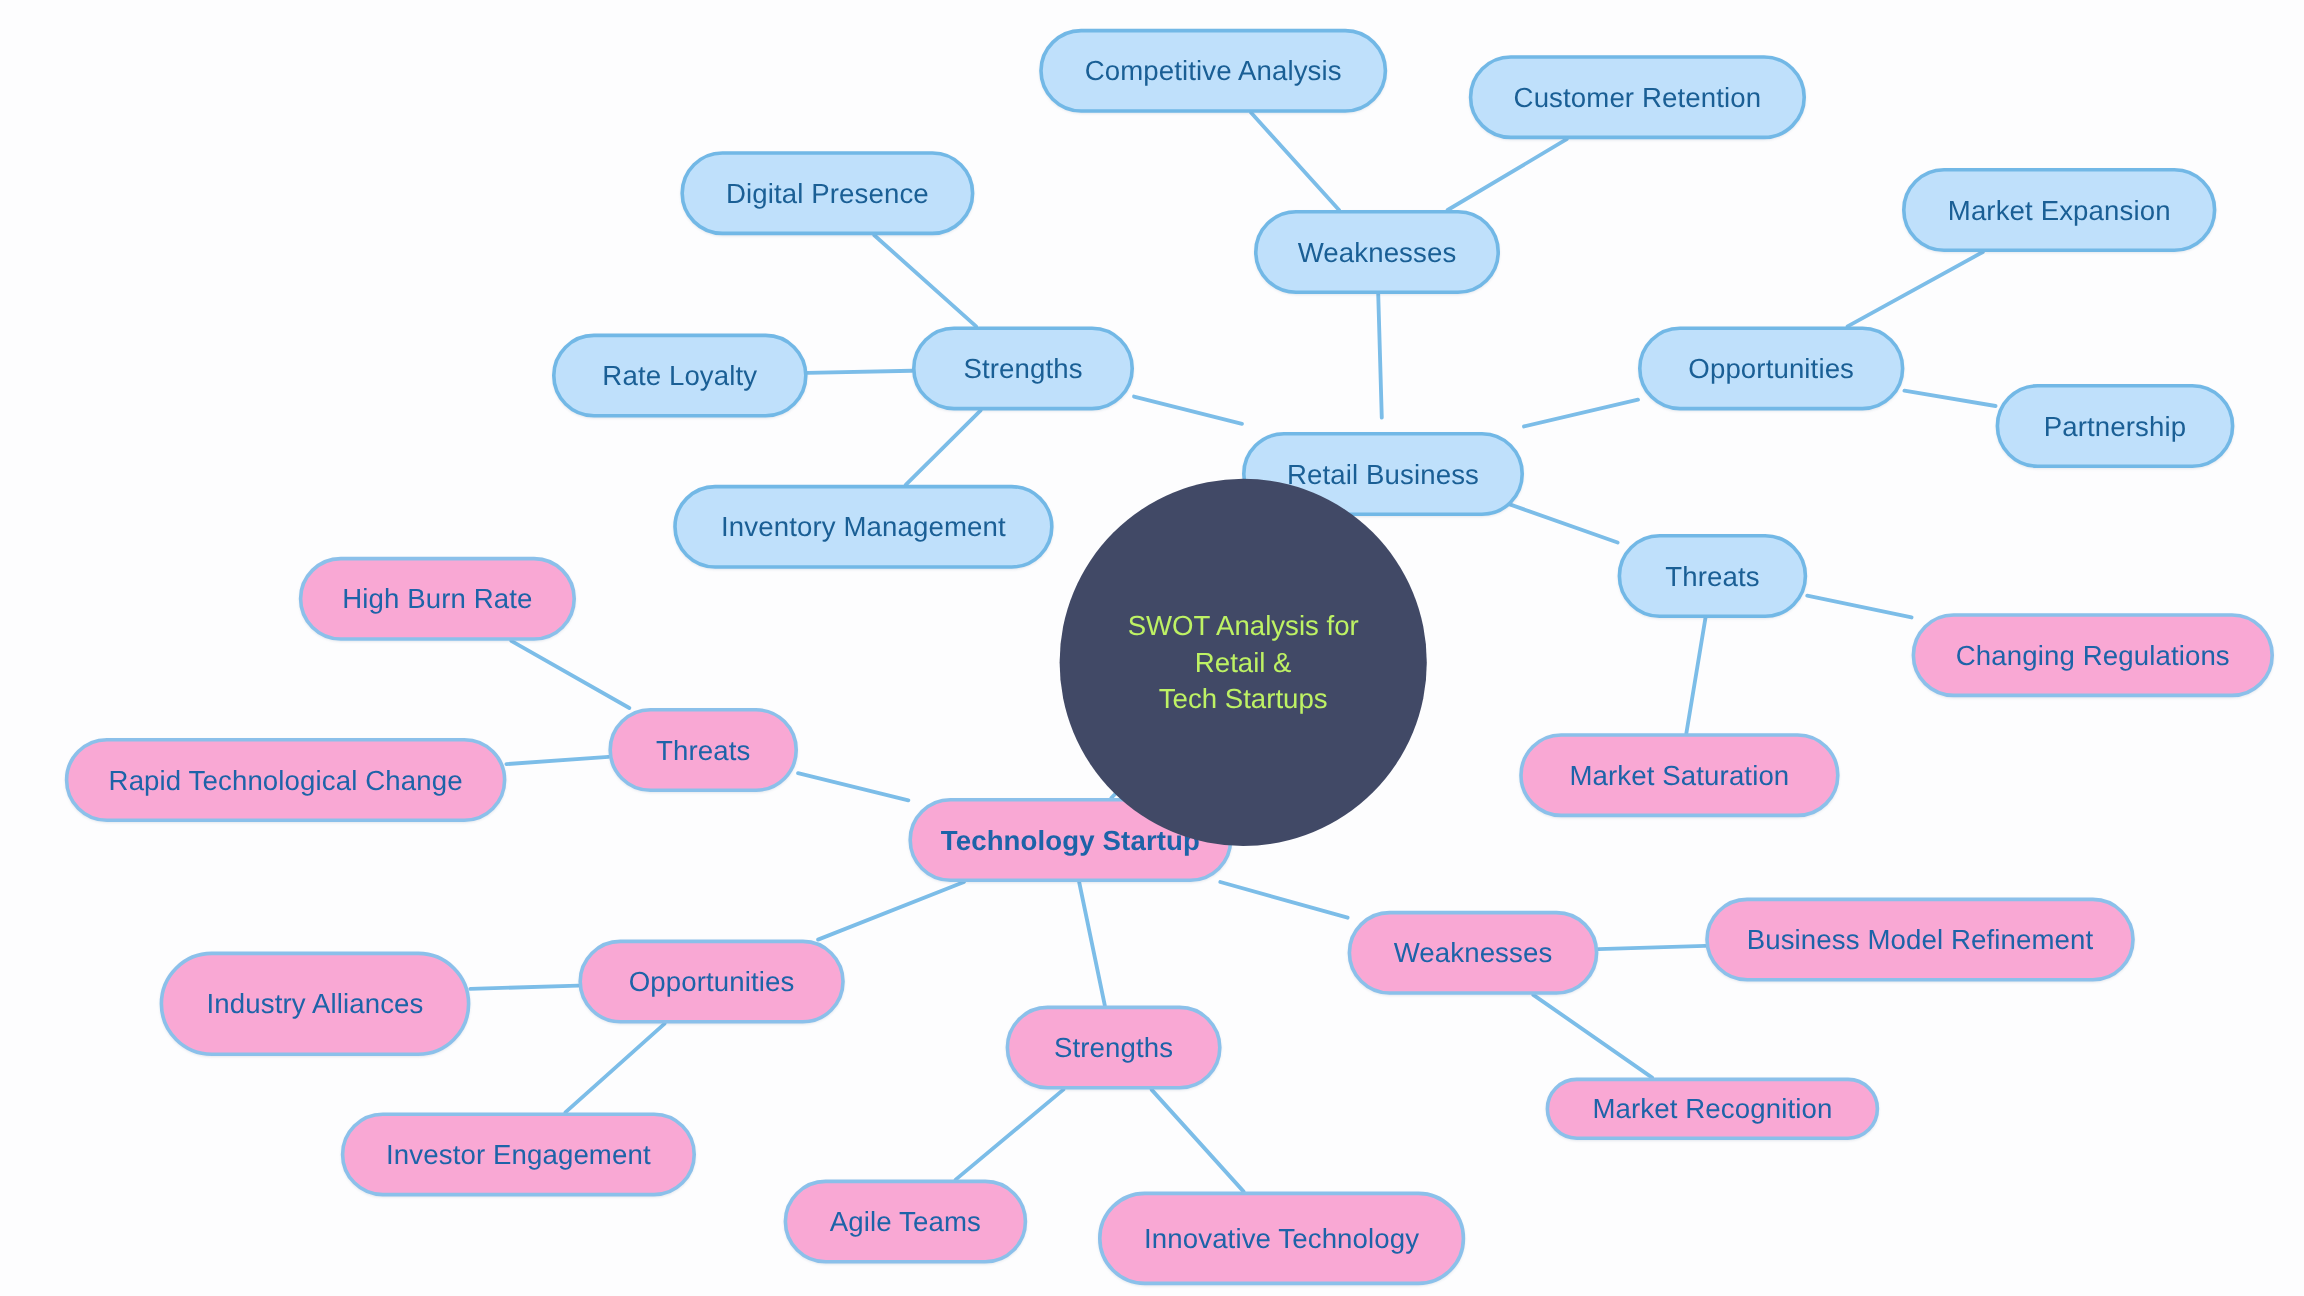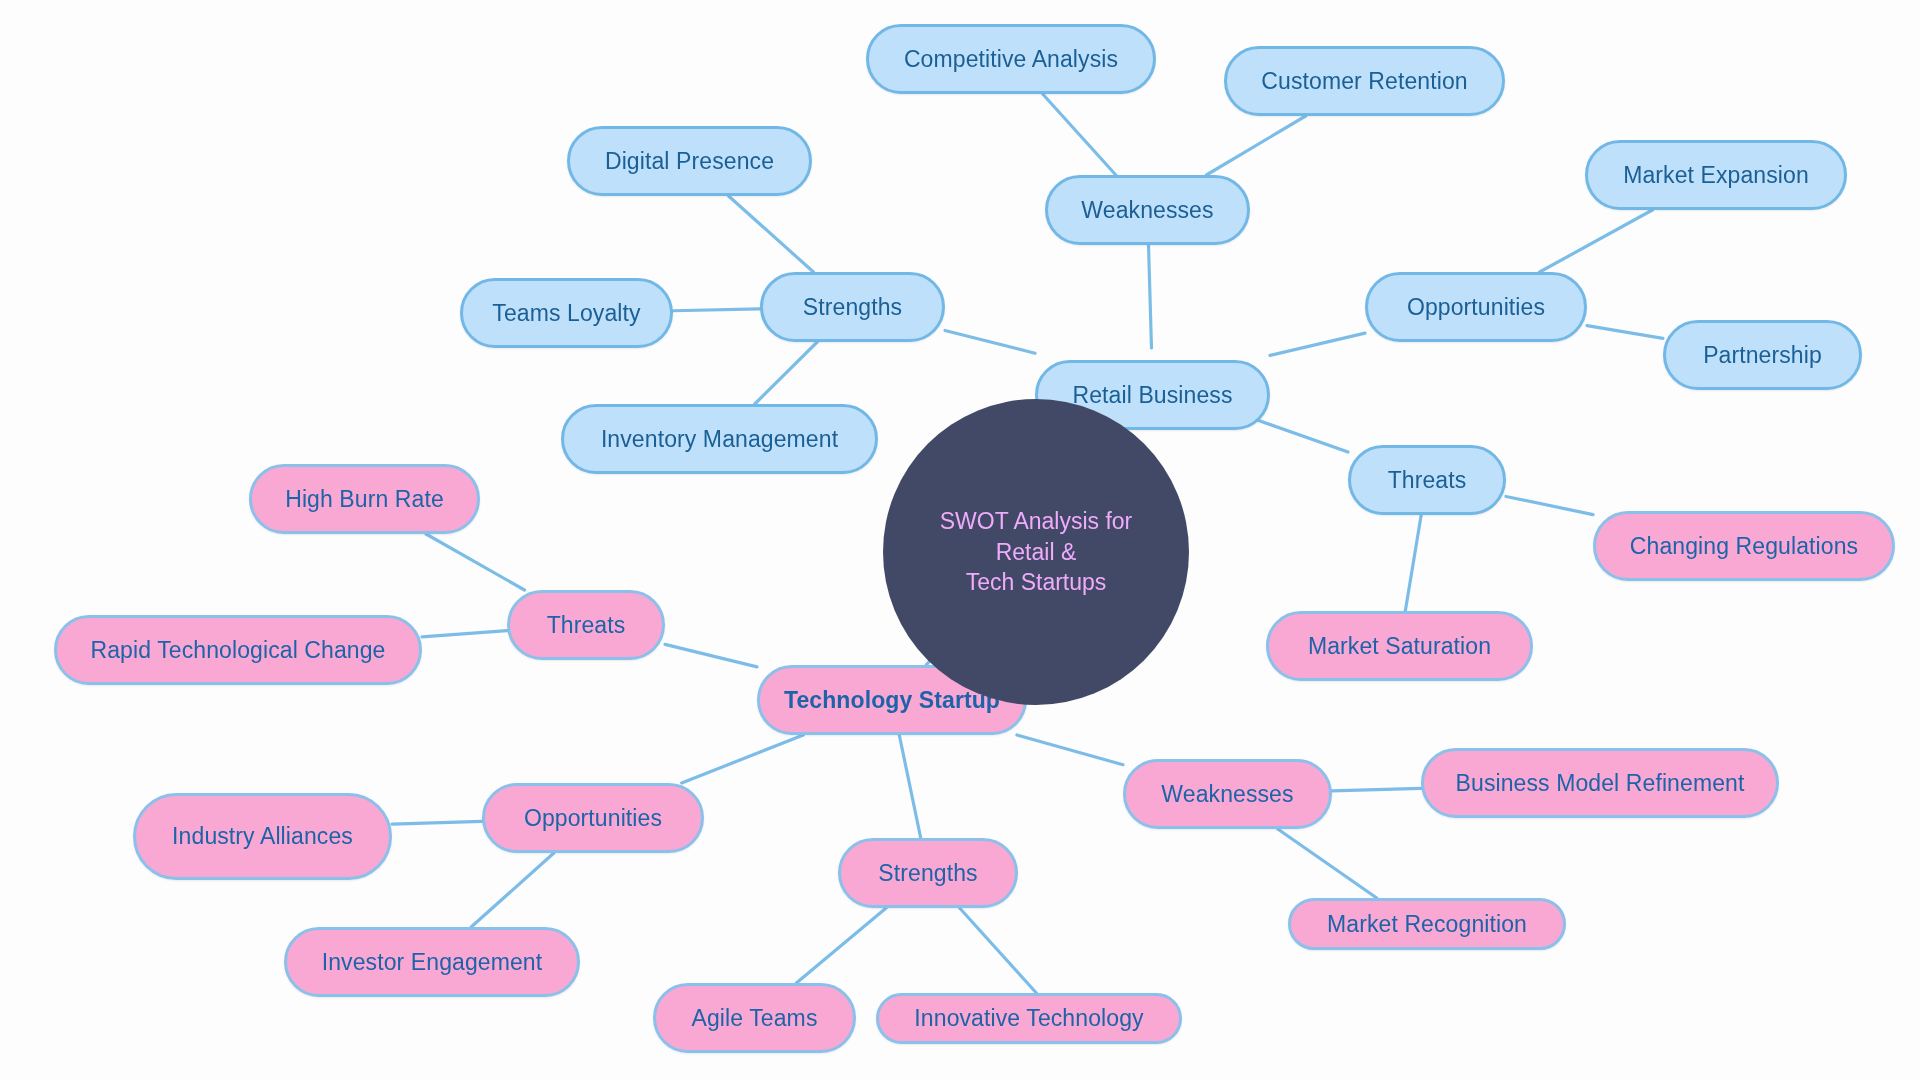--- a/index.html
+++ b/index.html
@@ -127,21 +127,21 @@
       <div class="node" style="left: 1045px; top: 175px; width: 205px; height: 70px;">
         <span class="node-label">Weaknesses</span>
       </div>
       <div class="node" style="left: 760px; top: 272px; width: 185px; height: 70px;">
         <span class="node-label">Strengths</span>
       </div>
       <div class="node" style="left: 1365px; top: 272px; width: 222px; height: 70px;">
         <span class="node-label">Opportunities</span>
       </div>
       <div class="node" style="left: 460px; top: 278px; width: 213px; height: 70px;">
-        <span class="node-label">Teams Loyalty</span>
+        <span class="node-label">Rate Loyalty</span>
       </div>
       <div class="node" style="left: 1663px; top: 320px; width: 199px; height: 70px;">
         <span class="node-label">Partnership</span>
       </div>
       <div class="node" style="left: 1035px; top: 348px; width: 235px; height: 70px; margin-top: 12px;">
         <span class="node-label">Retail Business</span>
       </div>
       <div class="node" style="left: 561px; top: 404px; width: 317px; height: 70px;">
         <span class="node-label">Inventory Management</span>
       </div>
@@ -183,23 +183,23 @@
       </div>
       <div class="node tone-lavender" style="left: 838px; top: 838px; width: 180px; height: 70px;">
         <span class="node-label">Strengths</span>
       </div>
       <div class="node tone-lavender" style="left: 284px; top: 927px; width: 296px; height: 70px;">
         <span class="node-label">Investor Engagement</span>
       </div>
       <div class="node tone-lavender" style="left: 653px; top: 983px; width: 203px; height: 70px;">
         <span class="node-label">Agile Teams</span>
       </div>
-      <div class="node tone-lavender" style="left: 876px; top: 993px; width: 306px; height: 51px;">
+      <div class="node tone-lavender" style="left: 915px; top: 993px; width: 306px; height: 78px;">
         <span class="node-label">Innovative Technology</span>
       </div>
     </div>
-  <div id="center-node" style="left: 883px; top: 399px; width: 306px; height: 306px; background: rgb(65, 73, 102); color: #f0abfc;">
+  <div id="center-node" style="left: 883px; top: 399px; width: 306px; height: 306px; background: rgb(65, 73, 102); color: #bef264;">
     <span class="center-text">
       <span>SWOT Analysis for Retail &amp;</span><br>
       <span>Tech Startups</span>
     </span>
   </div>
 </div>
 
 </body></html>

